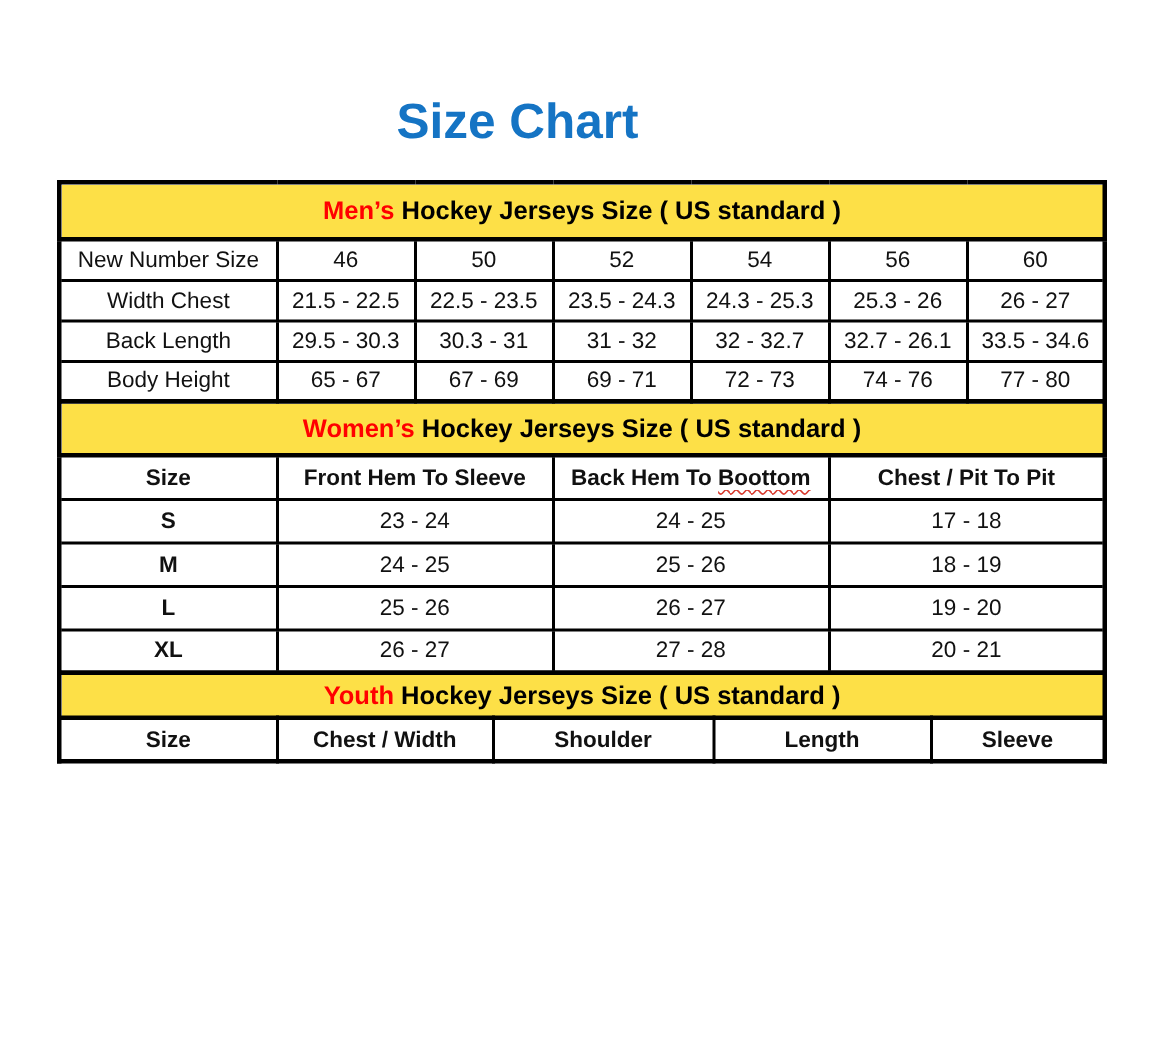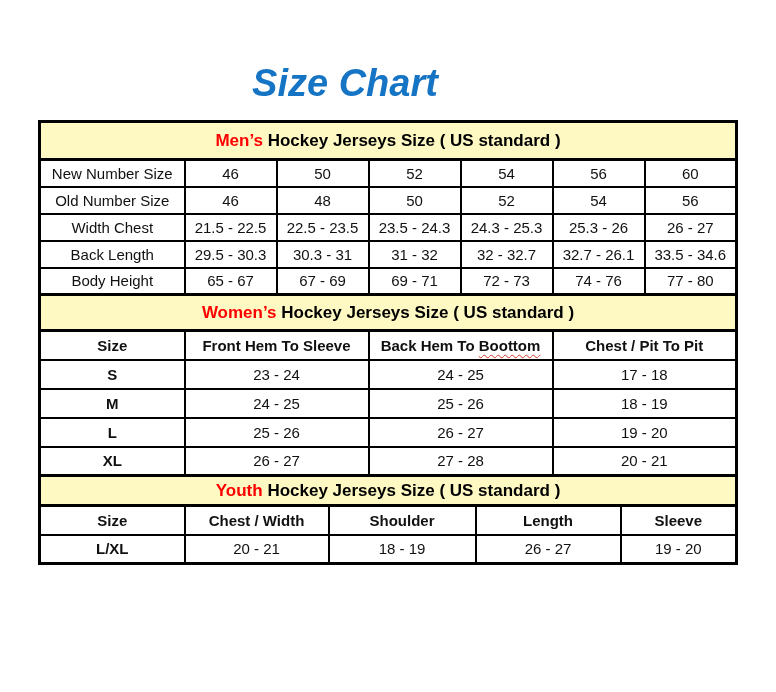--- a/index.html
+++ b/index.html
@@ -9,26 +9,25 @@
     position: relative;
     font-family: "Liberation Sans", sans-serif;
     overflow: hidden;
     color: #111111;
   }
   .page-title {
     position: absolute;
     top: 62px; left: 0;
     width: 690px;
     text-align: center;
-    font-size: 38px;
+    font-size: 33px;
     font-weight: bold;
     color: #1574C4;
     letter-spacing: 0px;
     margin: 0;
-    font-style: italic;
   }
   .tables-wrap {
     position: absolute;
     left: 38px; top: 120px;
     width: 697px;
   }
   table.section {
     border-collapse: collapse;
     table-layout: fixed;
     width: 697px;
@@ -38,21 +37,21 @@
   td {
     border: 2px solid #000000;
     text-align: center;
     vertical-align: middle;
     font-size: 15px;
     padding: 0 2px;
     overflow: hidden;
     white-space: nowrap;
   }
   tr.band td {
-    background: #fef9c3;
+    background: #fde047;
     font-weight: bold;
     font-size: 17px;
     border: 3px solid #000000;
   }
   .band-highlight { color: #FF0000; }
   .band-rest { color: #000000; }
   td.hdr { font-weight: bold; }
   td.rowlabel { font-weight: bold; }
   tr.mens-band   { height: 38px; }
   tr.mens-row    { height: 27px; }
@@ -88,29 +87,20 @@
       <td colspan="7"><span class="band-highlight">Men’s</span><span class="band-rest"> Hockey Jerseys Size ( US standard )</span></td>
     </tr>
     <tr class="mens-row">
       <td>New Number Size</td>
       <td>46</td>
       <td>50</td>
       <td>52</td>
       <td>54</td>
       <td>56</td>
       <td>60</td>
-    </tr>
-    <tr class="mens-row">
-      <td>Old Number Size</td>
-      <td>46</td>
-      <td>48</td>
-      <td>50</td>
-      <td>52</td>
-      <td>54</td>
-      <td>56</td>
     </tr>
     <tr class="mens-row">
       <td>Width Chest</td>
       <td>21.5 - 22.5</td>
       <td>22.5 - 23.5</td>
       <td>23.5 - 24.3</td>
       <td>24.3 - 25.3</td>
       <td>25.3 - 26</td>
       <td>26 - 27</td>
     </tr>
@@ -191,23 +181,16 @@
         <tr class="band youth-band">
       <td colspan="5"><span class="band-highlight">Youth</span><span class="band-rest"> Hockey Jerseys Size ( US standard )</span></td>
     </tr>
     <tr class="youth-row">
       <td class="hdr">Size</td>
       <td class="hdr">Chest / Width</td>
       <td class="hdr">Shoulder</td>
       <td class="hdr">Length</td>
       <td class="hdr">Sleeve</td>
     </tr>
-    <tr class="youth-row">
-      <td class="rowlabel">L/XL</td>
-      <td>20 - 21</td>
-      <td>18 - 19</td>
-      <td>26 - 27</td>
-      <td>19 - 20</td>
-    </tr>
   </tbody>
     </table>
 
 </div>
 
 </body></html>

